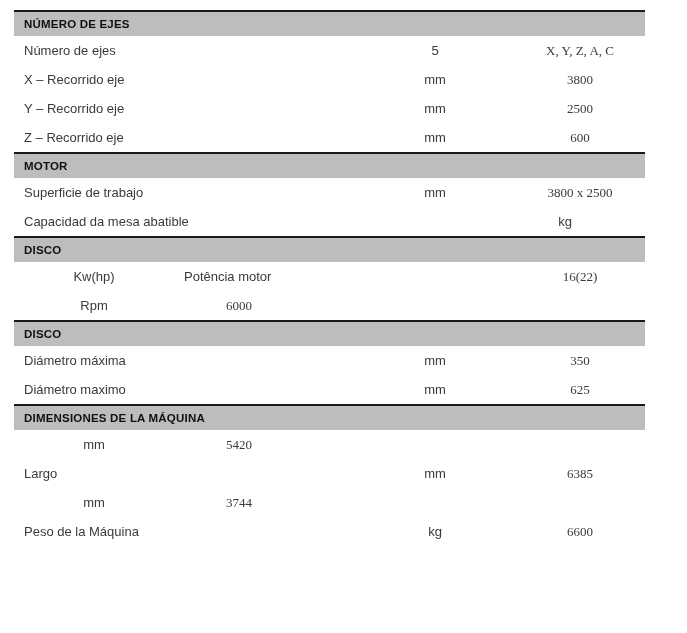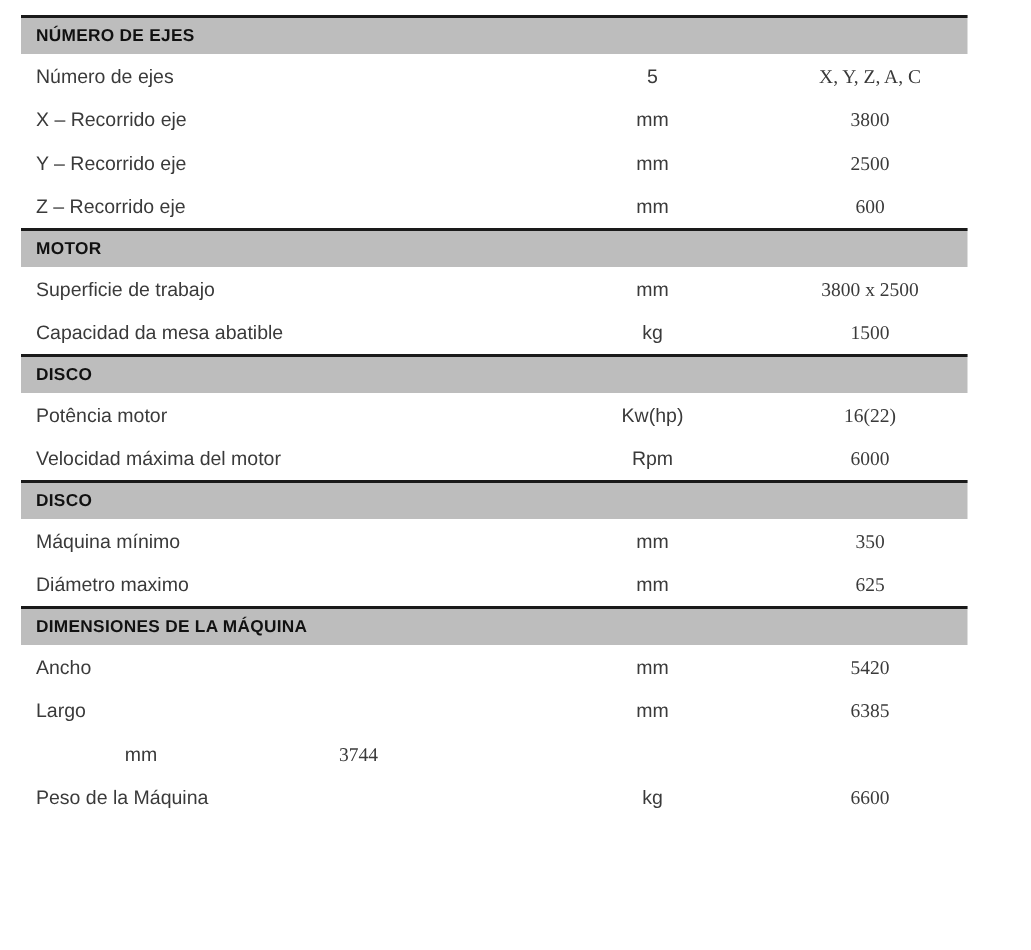--- a/index.html
+++ b/index.html
@@ -107,70 +107,67 @@
     <div class="rows">
   <div class="spec-row">
     <span class="cell label">Superficie de trabajo</span>
     <span class="cell unit">mm</span>
     <span class="cell value">3800 x 2500</span>
   </div>
 
   <div class="spec-row">
     <span class="cell label">Capacidad da mesa abatible</span>
     <span class="cell unit">kg</span>
-    <span class="cell value">1500</span>
   </div>
 </div>
   </section>
 
   <section class="spec-section">
     <div class="section-header">
       <span class="section-title">DISCO</span>
     </div>
     <div class="rows">
   <div class="spec-row">
+    <span class="cell unit">Kw(hp)</span>
     <span class="cell label">Potência motor</span>
-    <span class="cell unit">Kw(hp)</span>
     <span class="cell value">16(22)</span>
   </div>
 
   <div class="spec-row">
-    <span class="cell label">Velocidad máxima del motor</span>
     <span class="cell unit">Rpm</span>
     <span class="cell value">6000</span>
   </div>
 </div>
   </section>
 
   <section class="spec-section">
     <div class="section-header">
       <span class="section-title">DISCO</span>
     </div>
     <div class="rows">
   <div class="spec-row">
-    <span class="cell label">Máquina mínimo</span>
+    <span class="cell label">Diámetro máxima</span>
     <span class="cell unit">mm</span>
     <span class="cell value">350</span>
   </div>
 
   <div class="spec-row">
     <span class="cell label">Diámetro maximo</span>
     <span class="cell unit">mm</span>
     <span class="cell value">625</span>
   </div>
 </div>
   </section>
 
   <section class="spec-section">
     <div class="section-header">
       <span class="section-title">DIMENSIONES DE LA MÁQUINA</span>
     </div>
     <div class="rows">
   <div class="spec-row">
-    <span class="cell label">Ancho</span>
     <span class="cell unit">mm</span>
     <span class="cell value">5420</span>
   </div>
 
   <div class="spec-row">
     <span class="cell label">Largo</span>
     <span class="cell unit">mm</span>
     <span class="cell value">6385</span>
   </div>
 

